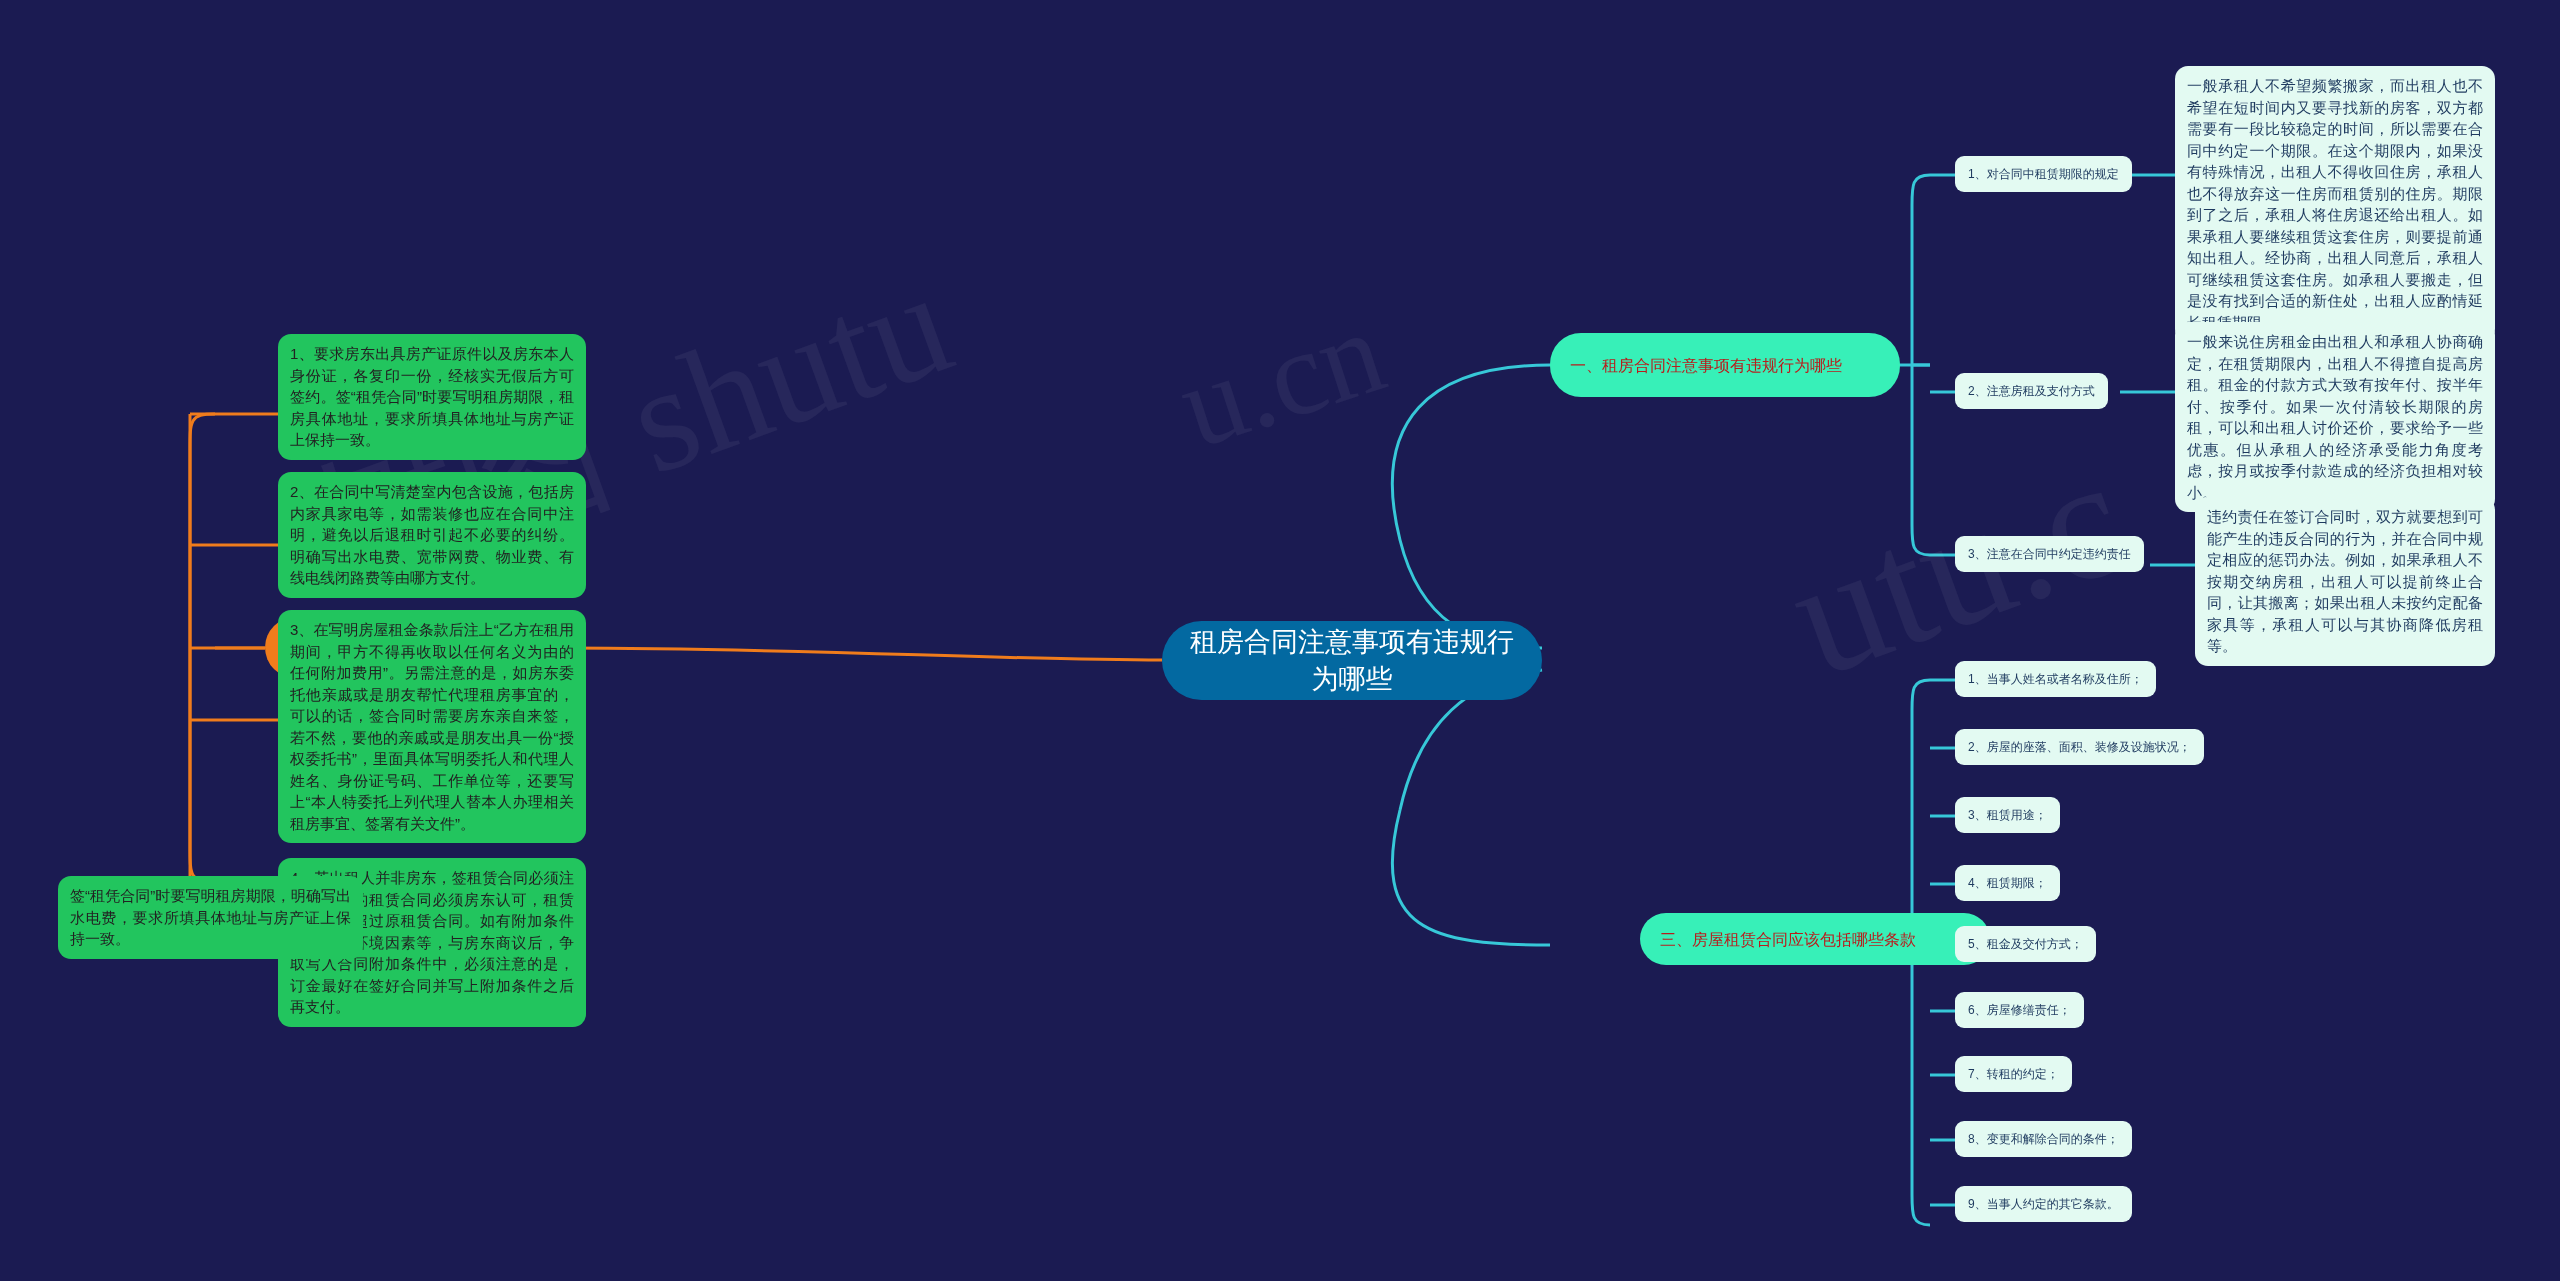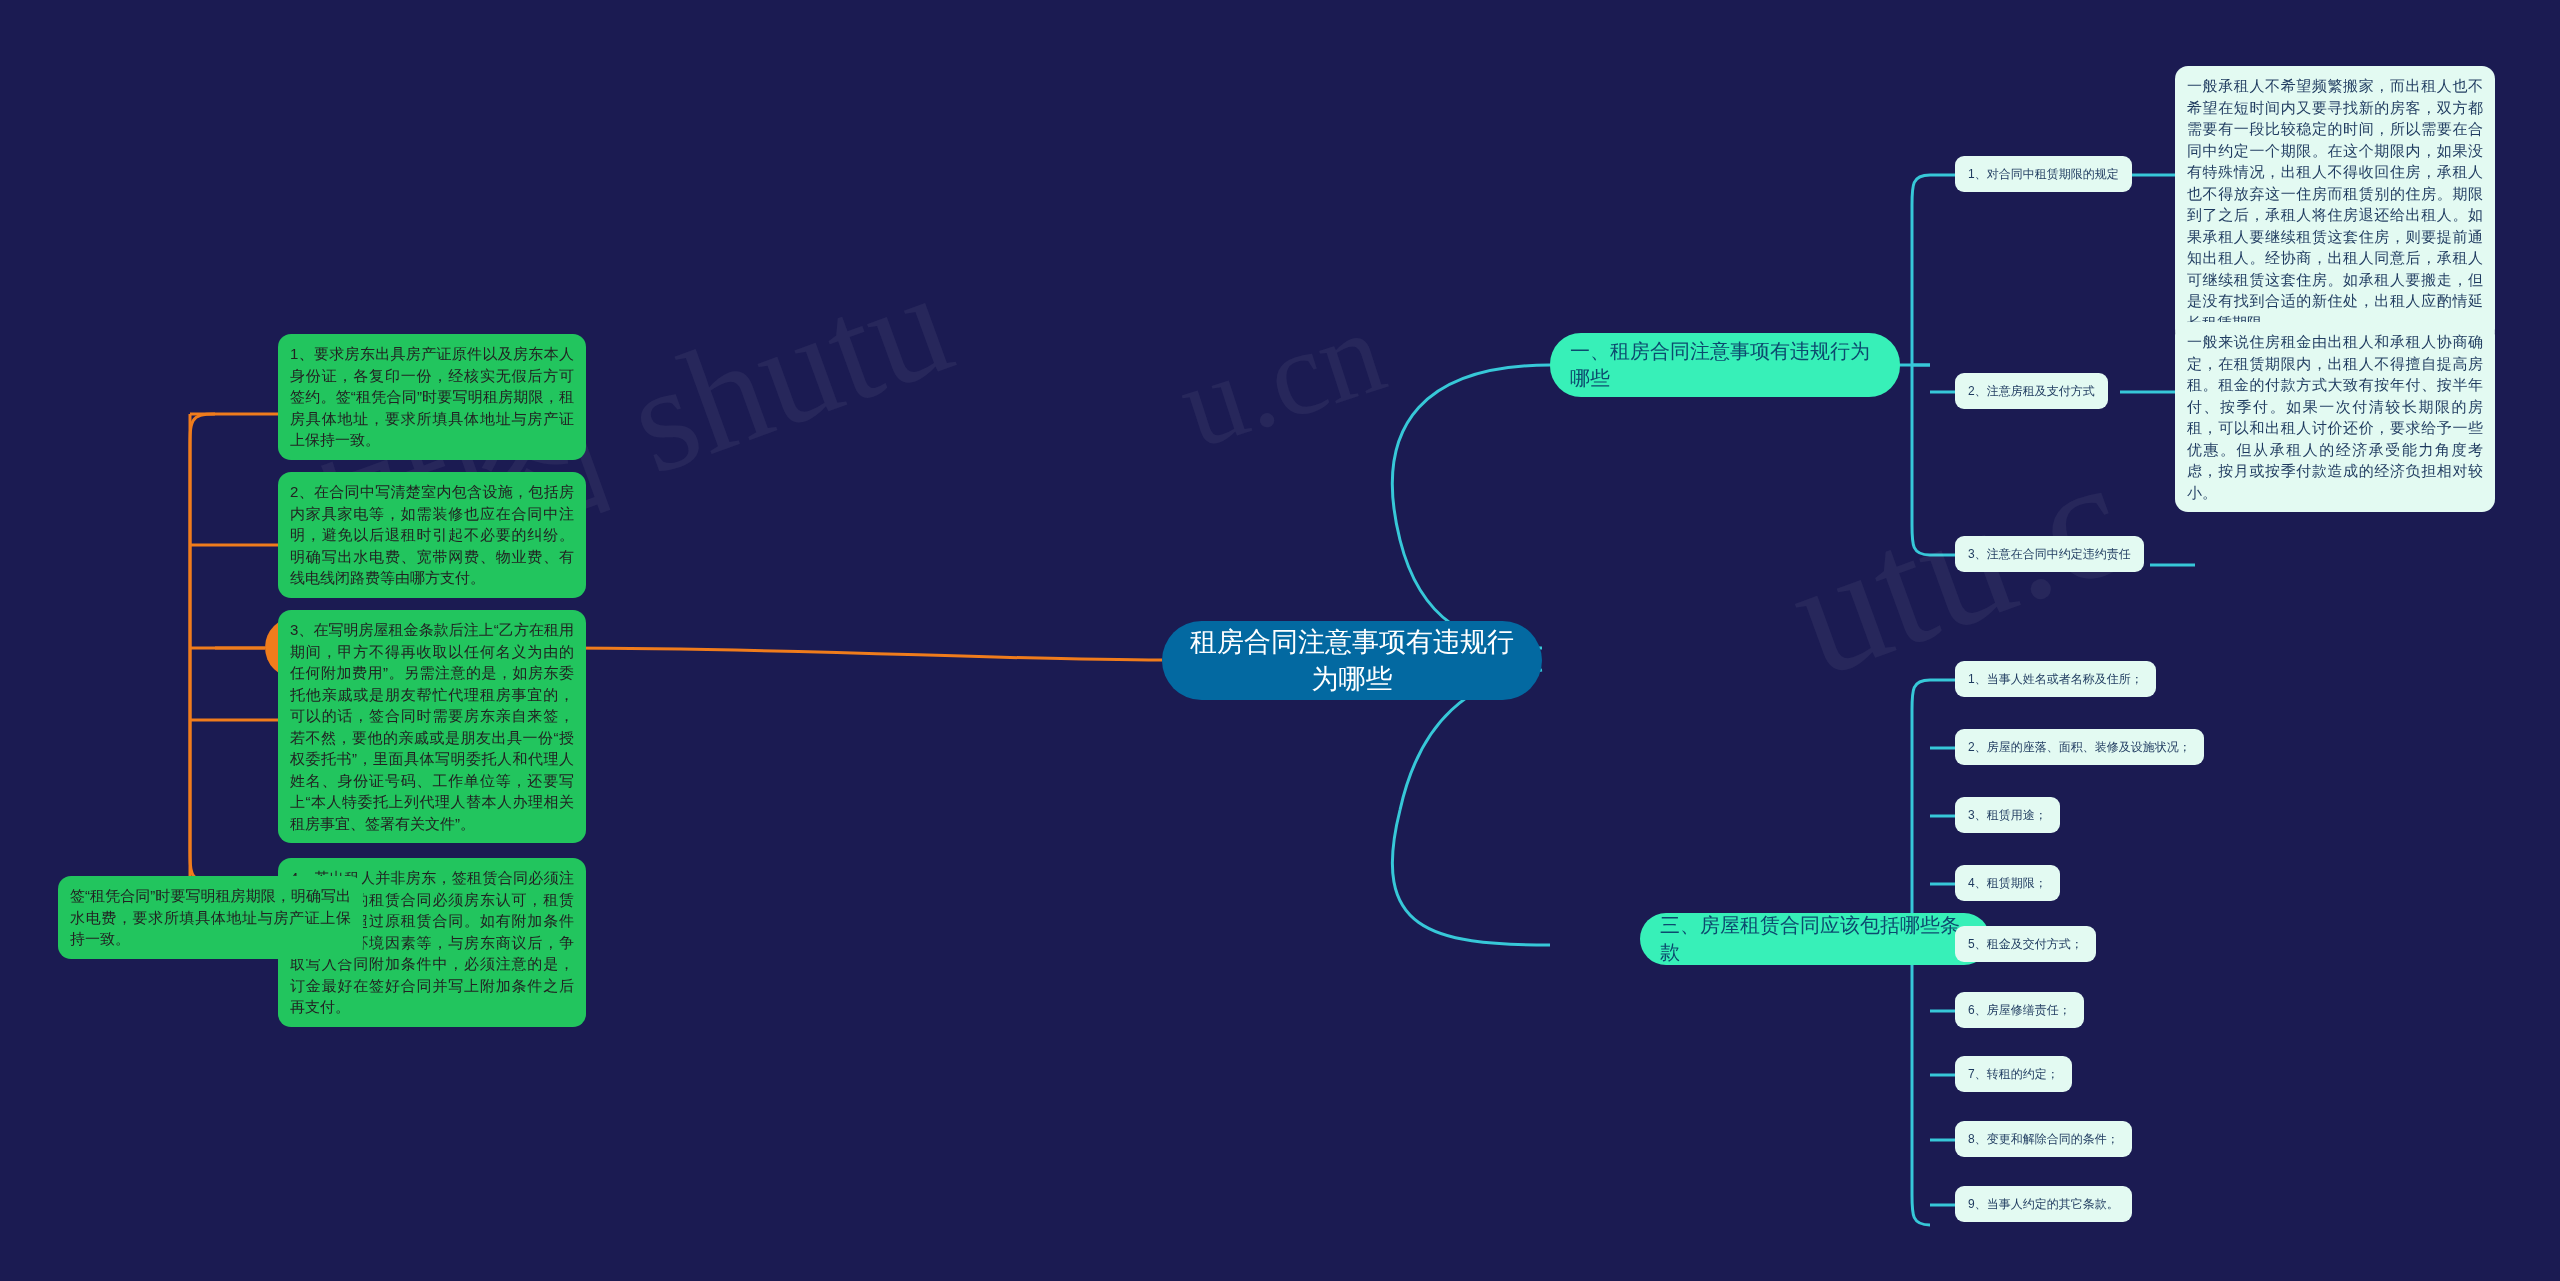--- a/index.html
+++ b/index.html
@@ -39,21 +39,21 @@
   
   .pill-orange{
     left:265px;top:617px;width:300px;height:61px;
     background:#f07c1c;border-radius:31px;
     color:#1b1b52;font-size:20px;line-height:27px;
     display:flex;align-items:center;padding:0 20px;
     box-sizing:border-box;
   }
   .pill-cyan{
     background:#37f0b8;border-radius:31px;
-    color:#0c4a6e;font-size:20px;line-height:27px;
+    color:#b91c1c;font-size:16px;line-height:27px;
     display:flex;align-items:center;padding:0 20px;
     box-sizing:border-box;
   }
   .pill-c1{left:1550px;top:333px;width:350px;height:64px;}
   .pill-c3{left:1640px;top:913px;width:350px;height:52px;}
 
   
   .lbl{
     position:absolute;box-sizing:border-box;
     background:#e3faf2;border-radius:9px;
@@ -151,20 +151,21 @@
   <div class="lbl" style="left:1955px;top:156px;">1、对合同中租赁期限的规定</div>
 
   <div class="lbl" style="left:1955px;top:373px;">2、注意房租及支付方式</div>
 
   <div class="lbl" style="left:1955px;top:536px;">3、注意在合同中约定违约责任</div>
 
   <div class="mint" style="left:2175px;top:66px;width:320px;">一般承租人不希望频繁搬家，而出租人也不希望在短时间内又要寻找新的房客，双方都需要有一段比较稳定的时间，所以需要在合同中约定一个期限。在这个期限内，如果没有特殊情况，出租人不得收回住房，承租人也不得放弃这一住房而租赁别的住房。期限到了之后，承租人将住房退还给出租人。如果承租人要继续租赁这套住房，则要提前通知出租人。经协商，出租人同意后，承租人可继续租赁这套住房。如承租人要搬走，但是没有找到合适的新住处，出租人应酌情延长租赁期限。</div>
 
   <div class="mint" style="left:2175px;top:322px;width:320px;">一般来说住房租金由出租人和承租人协商确定，在租赁期限内，出租人不得擅自提高房租。租金的付款方式大致有按年付、按半年付、按季付。如果一次付清较长期限的房租，可以和出租人讨价还价，要求给予一些优惠。但从承租人的经济承受能力角度考虑，按月或按季付款造成的经济负担相对较小。</div>
 
+  <div class="mint" style="left:2195px;top:497px;width:300px;">违约责任在签订合同时，双方就要想到可能产生的违反合同的行为，并在合同中规定相应的惩罚办法。例如，如果承租人不按期交纳房租，出租人可以提前终止合同，让其搬离；如果出租人未按约定配备家具等，承租人可以与其协商降低房租等。</div>
 
   <div class="node pill-cyan pill-c3">三、房屋租赁合同应该包括哪些条款</div>
 
   <div class="lbl" style="left:1955px;top:661px;">1、当事人姓名或者名称及住所；</div>
 
   <div class="lbl" style="left:1955px;top:729px;">2、房屋的座落、面积、装修及设施状况；</div>
 
   <div class="lbl" style="left:1955px;top:797px;">3、租赁用途；</div>
 
   <div class="lbl" style="left:1955px;top:865px;">4、租赁期限；</div>

